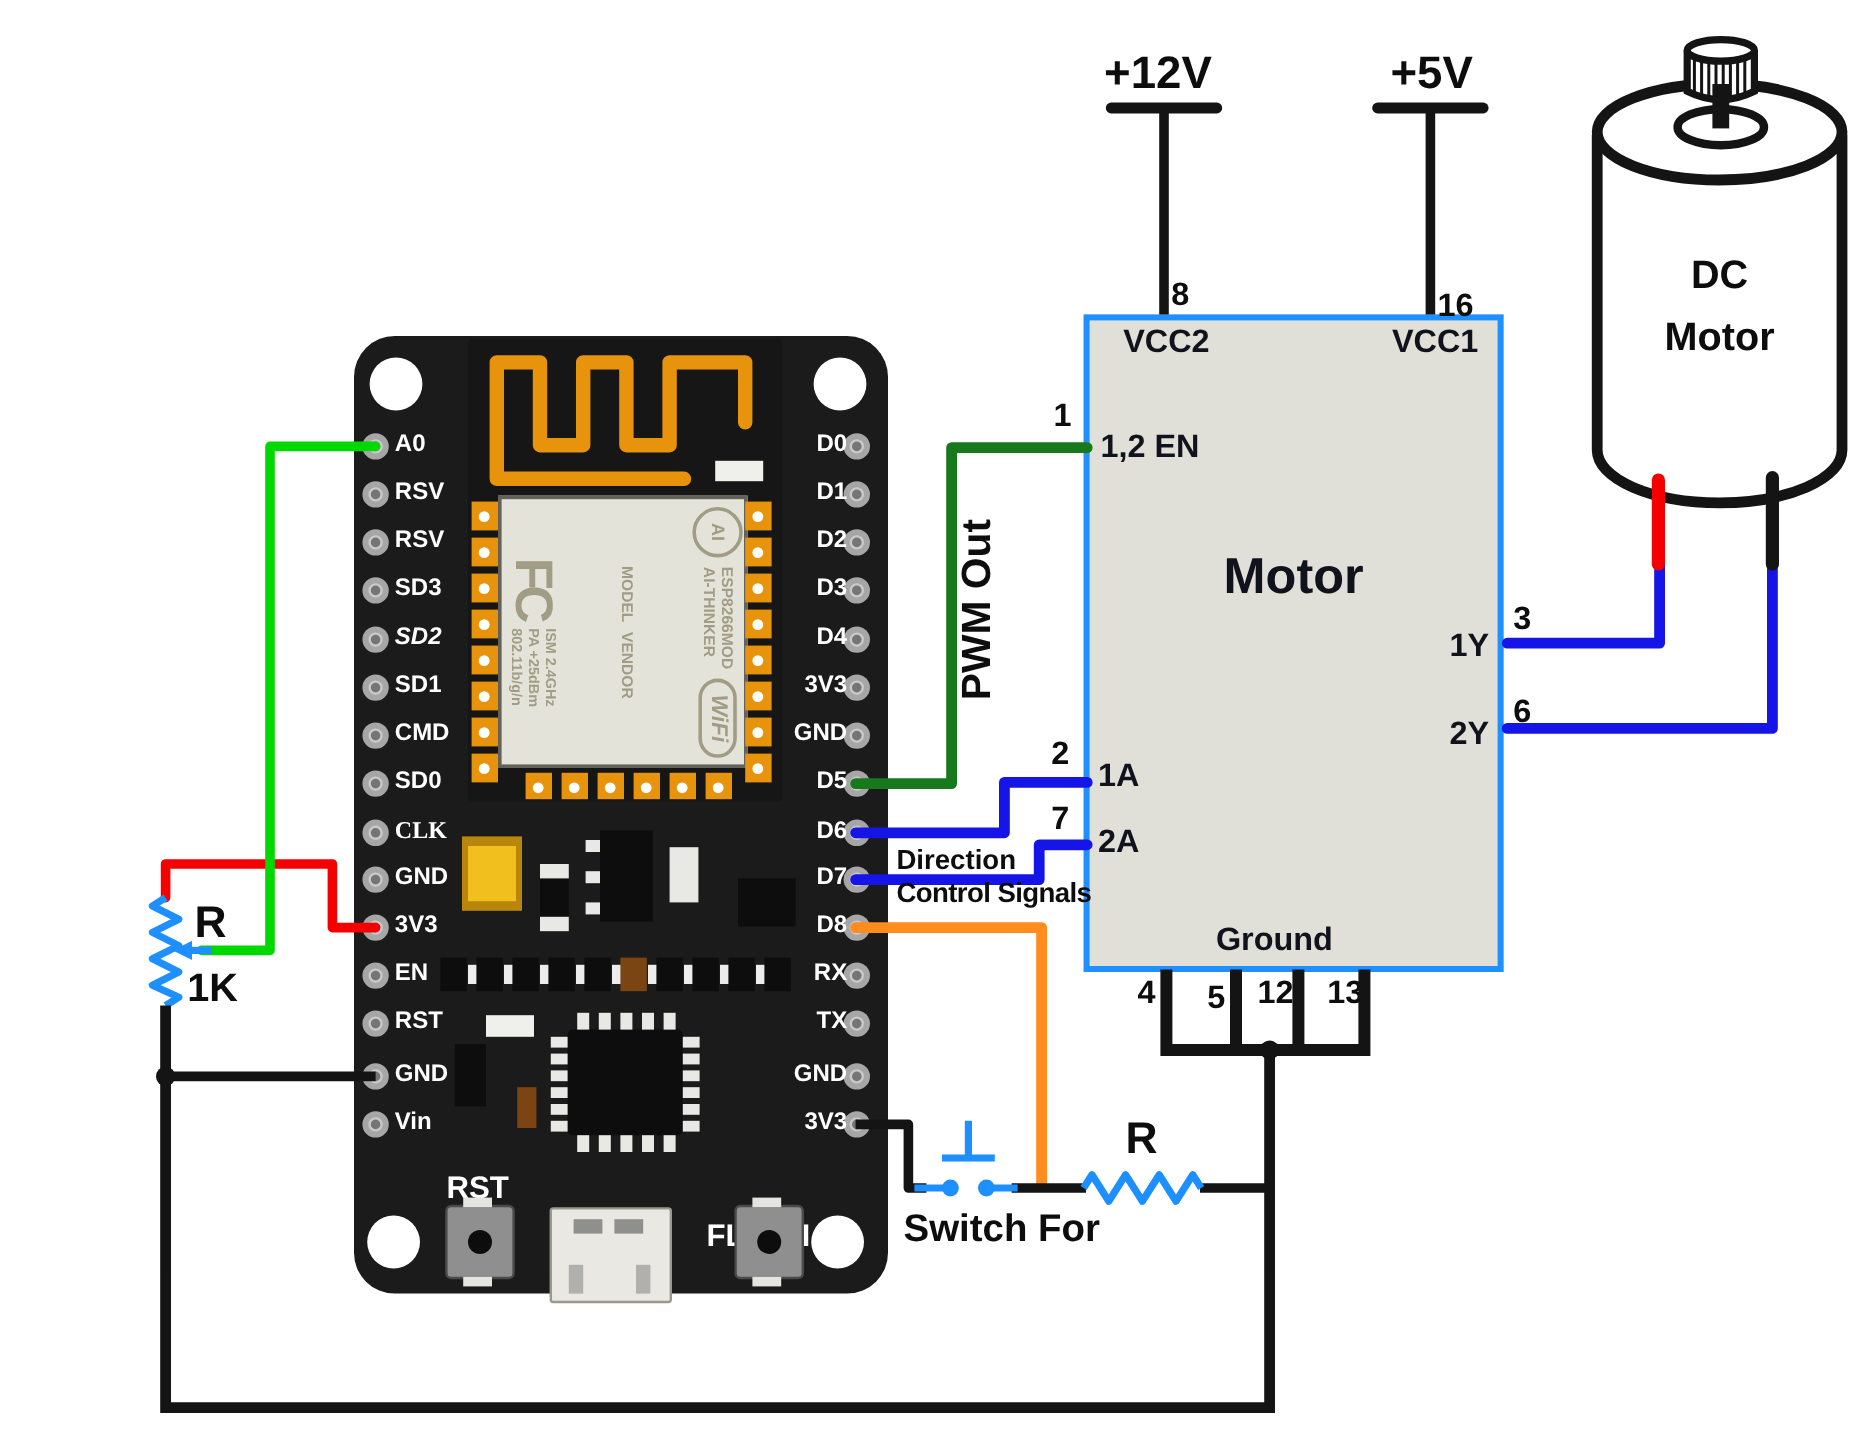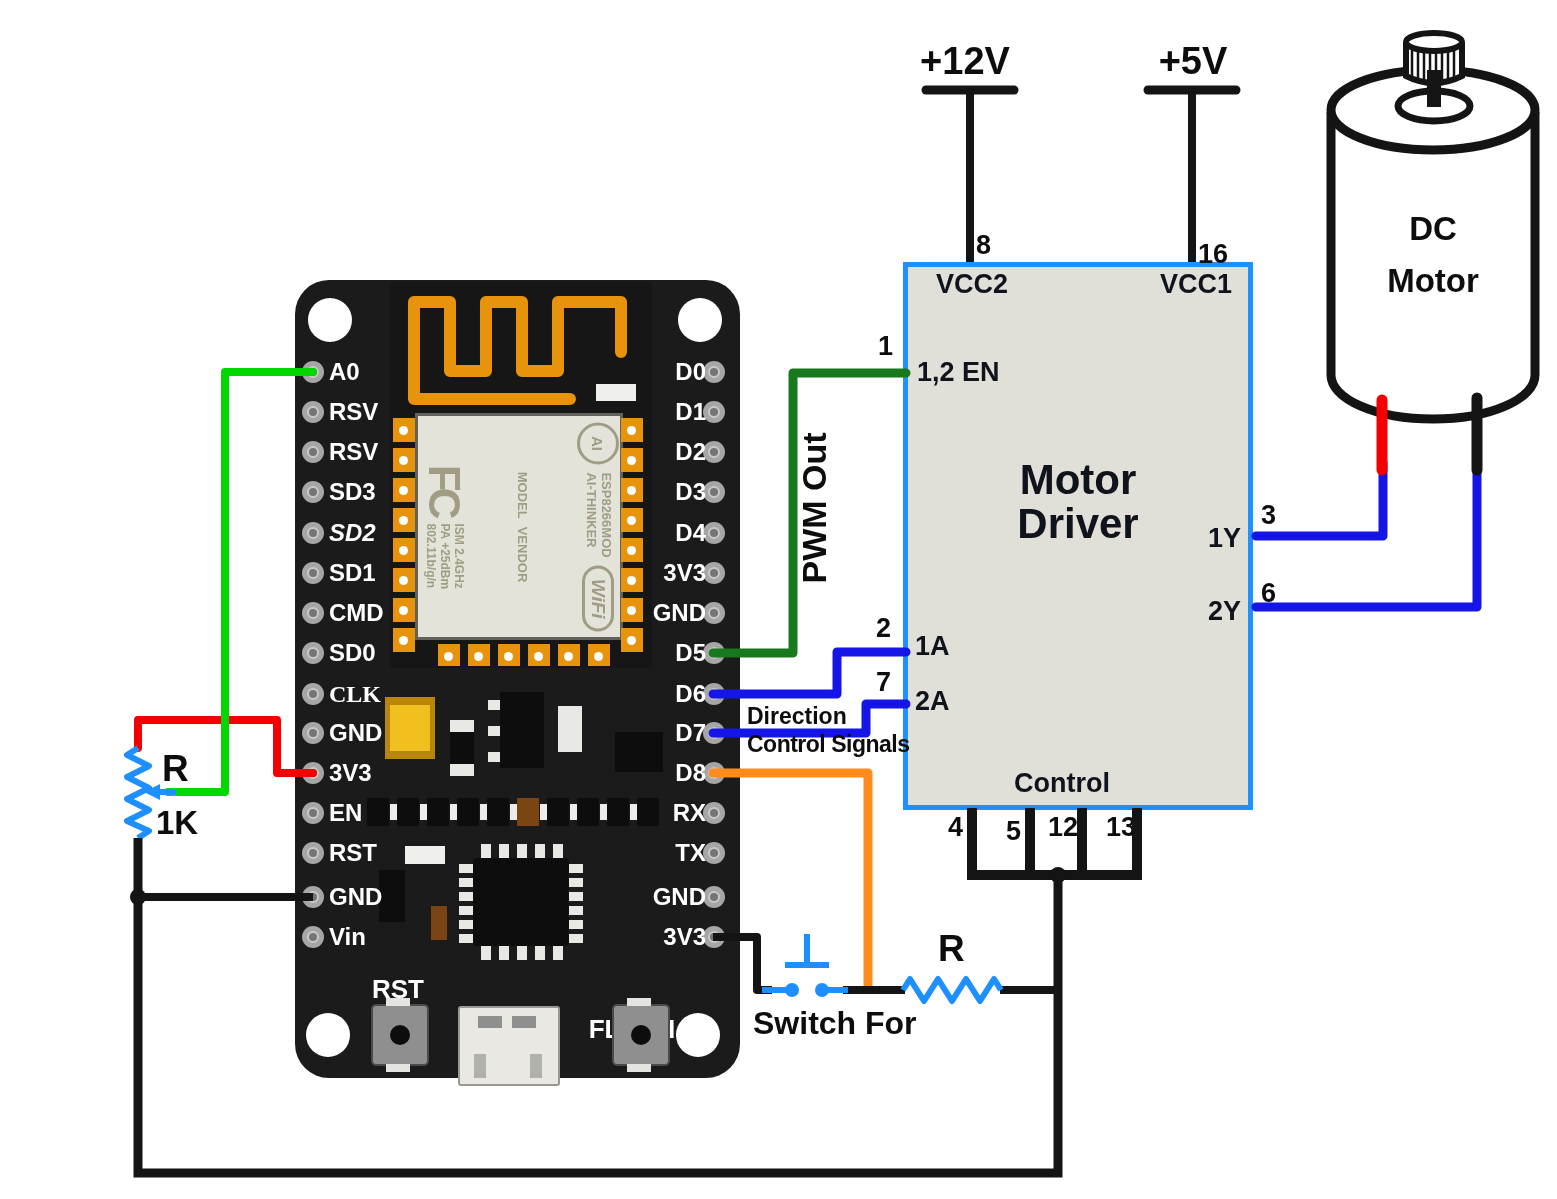--- a/index.html
+++ b/index.html
@@ -14,21 +14,21 @@
   .pnum{position:absolute;font-weight:700;color:#0d0d0d;font-size:27px;line-height:1;}
   #drv-title{position:absolute;left:0;top:191px;width:100%;text-align:center;font-weight:700;
              color:#10131c;font-size:42px;line-height:1.05;}
   
   #board{position:absolute;left:295px;top:280px;width:445px;height:798px;background:#1b1b1b;
          border-radius:34px;}
   .chole{position:absolute;width:44px;height:44px;border-radius:50%;background:#fff;}
   .pinhole{position:absolute;width:22px;height:22px;border-radius:50%;background:#a6a6a6;}
   .pinhole::after{content:"";position:absolute;left:5px;top:5px;width:12px;height:12px;border-radius:50%;
          background:#757575;border:2px solid #c9c9c9;box-sizing:border-box;}
-  .pinlabel{position:absolute;color:#ffffff;font-weight:700;font-size:24px;line-height:1.2;white-space:nowrap;}
+  .pinlabel{position:absolute;color:#ffffff;font-weight:700;font-size:20px;line-height:1.2;white-space:nowrap;}
   .pl{left:34px;} .pr{right:34px;text-align:right;}
   #module-bg{position:absolute;left:95px;top:2px;width:262px;height:386px;background:#161616;border-radius:4px;}
   #shield{position:absolute;left:120px;top:133px;width:208px;height:227px;background:#e4e3da;
           border:3px solid #62625a;box-sizing:border-box;}
   #shield-rot{position:absolute;left:50%;top:50%;width:219px;height:200px;
           transform:translate(-50%,-50%) rotate(90deg);color:#a09d84;font-weight:700;
           display:flex;flex-direction:column;justify-content:space-between;align-items:center;}
   .srow{display:flex;align-items:center;gap:8px;justify-content:center;}
   .scol{display:flex;flex-direction:column;align-items:flex-start;line-height:1.15;}
   #fc-txt{font-size:44px;letter-spacing:-4px;}
@@ -58,24 +58,23 @@
 <div id="canvas">
 
   <div id="driver">
     <div class="drv" style="left:28px;top:4px;">VCC2</div>
     <div class="drv" style="right:16px;top:4px;">VCC1</div>
     <div class="drv" style="left:9px;top:92px;">1,2 EN</div>
     <div class="drv" style="left:7px;top:366px;">1A</div>
     <div class="drv" style="left:7px;top:421px;">2A</div>
     <div class="drv" style="right:7px;top:258px;">1Y</div>
     <div class="drv" style="right:7px;top:331px;">2Y</div>
-    <div class="drv" style="left:54px;top:503px;width:200px;text-align:center;">Control</div>
+    <div class="drv" style="left:54px;top:503px;width:200px;text-align:center;">Ground</div>
     <div id="drv-title">
       <div>Motor</div>
-      <div>Driver</div>
     </div>
   </div>
 
   <div class="pnum" style="left:976px;top:232px;">8</div>
   <div class="pnum" style="left:1198px;top:229px;margin-top:12px;">16</div>
   <div class="pnum" style="left:878px;top:333px;">1</div>
   <div class="pnum" style="left:876px;top:615px;">2</div>
   <div class="pnum" style="left:876px;top:669px;">7</div>
   <div class="pnum" style="left:1261px;top:502px;">3</div>
   <div class="pnum" style="left:1261px;top:580px;">6</div>

